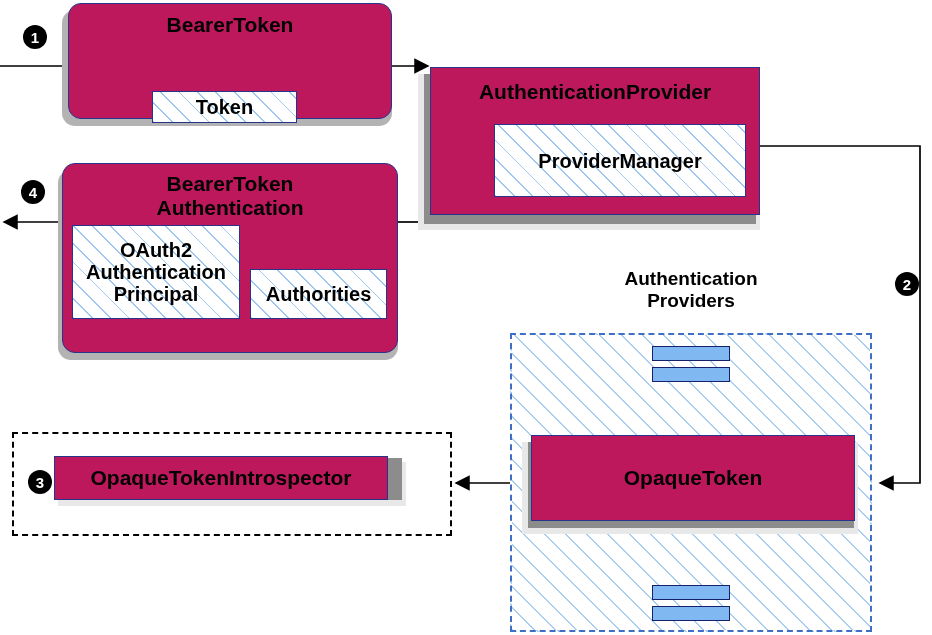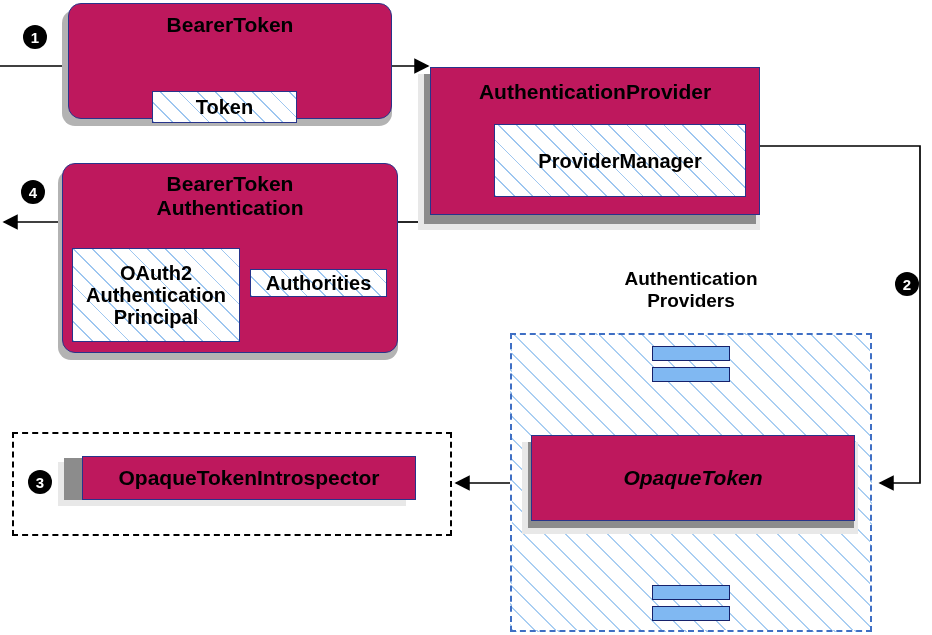--- a/index.html
+++ b/index.html
@@ -182,40 +182,40 @@
     <span>ProviderManager</span>
   </div>
 
   <div class="shadow rounded" style="left:58px; top:170px; width:340px; height:190px;"></div>
   <div class="node rounded" style="left:62px; top:163px; width:336px; height:190px; font-size:21px; padding-top:8px;">
     <div>
       <span>BearerToken</span><br>
       <span>Authentication</span>
     </div>
   </div>
-  <div class="hatch" style="left:72px; top:248px; width:168px; height:94px; font-size:20px; flex-direction:column;">
+  <div class="hatch" style="left:72px; top:225px; width:168px; height:94px; font-size:20px; flex-direction:column;">
     <span>OAuth2</span>
     <span>Authentication</span>
     <span>Principal</span>
   </div>
-  <div class="hatch" style="left:250px; top:269px; width:137px; height:28px; font-size:20px;">
+  <div class="hatch" style="left:250px; top:269px; width:137px; height:50px; font-size:20px;">
     <span>Authorities</span>
   </div>
 
   <div class="shadow light" style="left:58px; top:462px; width:348px; height:44px;"></div>
   <div class="shadow dark" style="left:64px; top:458px; width:338px; height:42px;"></div>
-  <div class="node" style="left:82px; top:456px; width:334px; height:44px; font-size:21px;
+  <div class="node" style="left:54px; top:456px; width:334px; height:44px; font-size:21px;
               display:flex; align-items:center; justify-content:center;">
     <span>OpaqueTokenIntrospector</span>
   </div>
 
   <div class="shadow light" style="left:522px; top:442px; width:336px; height:92px;"></div>
   <div class="shadow dark" style="left:528px; top:442px; width:326px; height:86px;"></div>
   <div class="node" style="left:531px; top:435px; width:324px; height:86px; font-size:21px;
-              display:flex; flex-direction:column; align-items:center; justify-content:center;font-style:italic;">
+              display:flex; flex-direction:column; align-items:center; justify-content:center;">
     <span>OpaqueToken</span>
   </div>
 
   <div class="step" style="left:23px; top:25px;">
     <span>1</span>
   </div>
   <div class="step" style="left:895px; top:272px;">
     <span>2</span>
   </div>
   <div class="step" style="left:28px; top:470px;">

